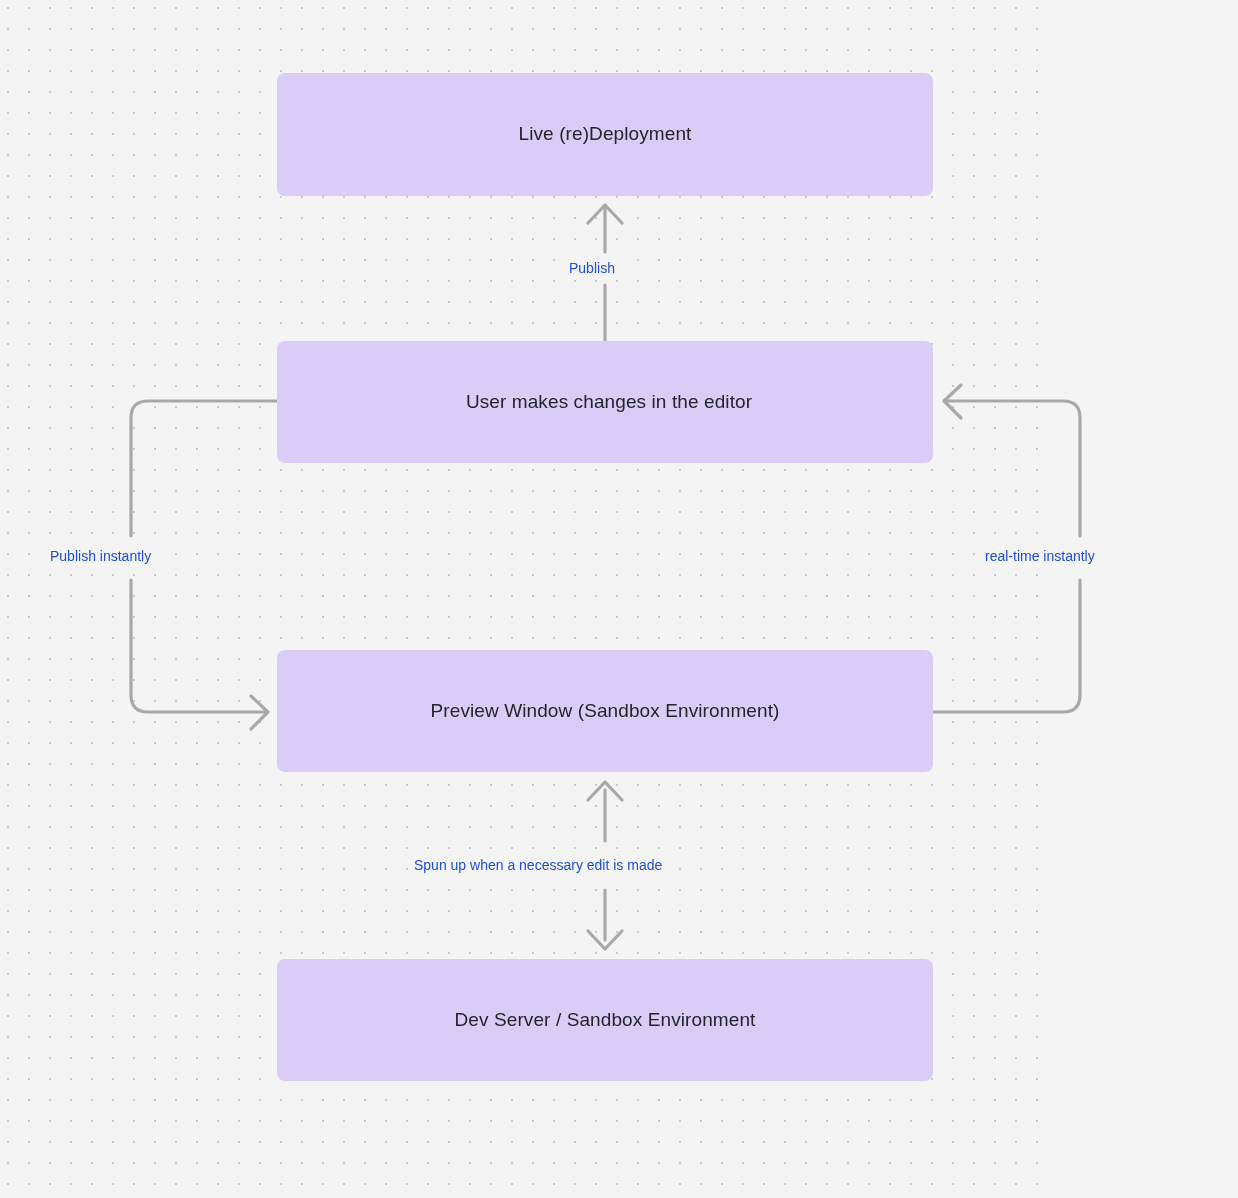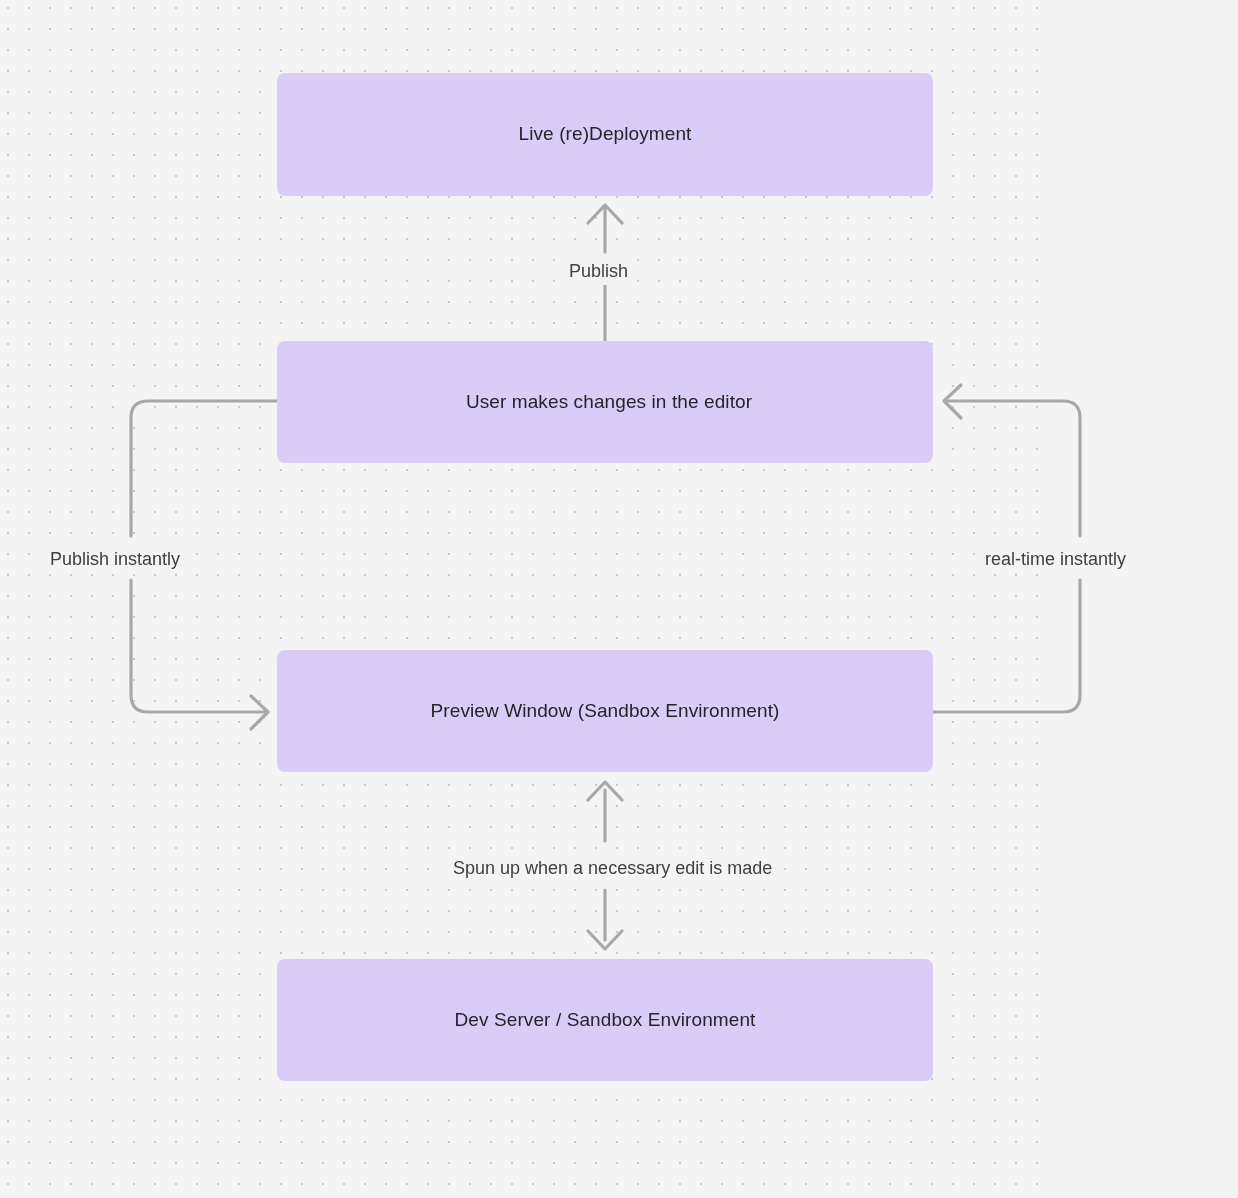--- a/index.html
+++ b/index.html
@@ -68,29 +68,29 @@
   }
 
   #node-deploy  { left: 277px; top: 73px;  width: 656px; height: 123px; }
   #node-editor  { left: 277px; top: 341px; width: 656px; height: 122px; padding-left: 8px; }
   #node-preview { left: 277px; top: 650px; width: 656px; height: 122px; }
   #node-devserver { left: 277px; top: 959px; width: 656px; height: 122px; }
 
   
   .edge-label {
     position: absolute;
-    font-size: 18px;
-    color: #404040;
+    font-size: 14px;
+    color: #1d4ed8;
     white-space: nowrap;
     background: #f4f4f4;
     padding: 2px 6px;
     line-height: 1.25;
   }
   #label-publish   { left: 563px; top: 258px; }
-  #label-spun-up   { left: 408px; top: 855px; margin-left: 39px; }
+  #label-spun-up   { left: 408px; top: 855px; }
   #label-updates   { left: 44px;  top: 546px; }
   #label-feedback  { left: 979px; top: 546px; }
 </style>
 </head>
 <body>
 
 <div id="canvas">
 
   <svg id="edges" viewBox="0 0 1238 1198" xmlns="http://www.w3.org/2000/svg">
 

